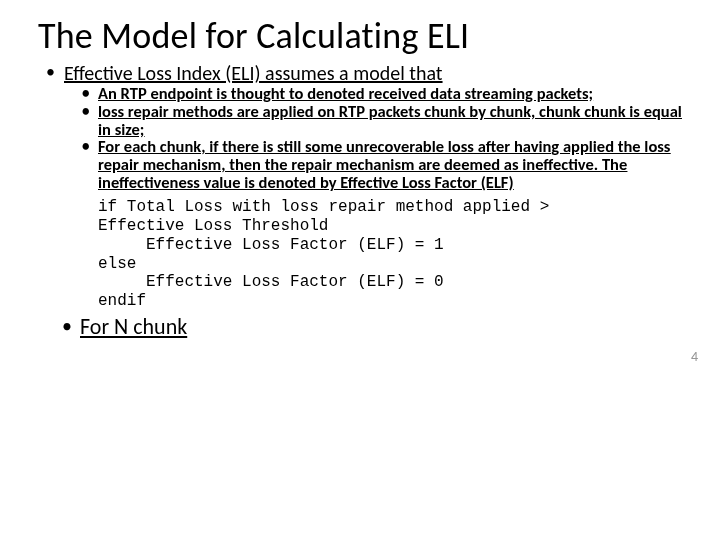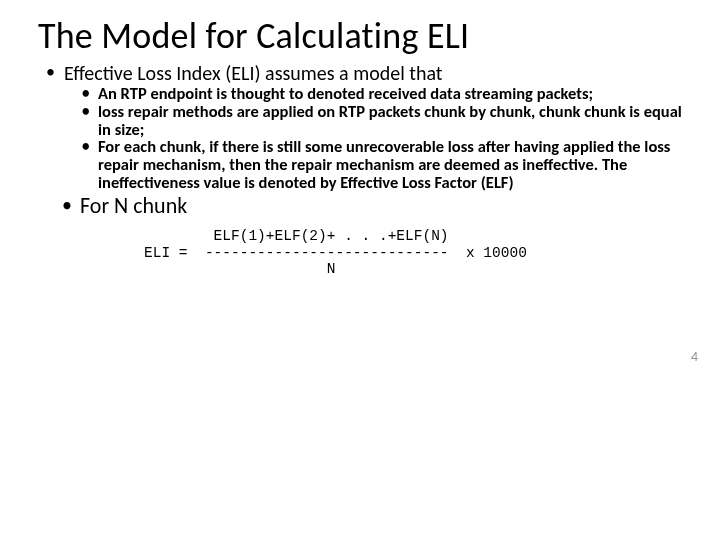--- a/index.html
+++ b/index.html
@@ -19,21 +19,21 @@
     box-sizing: border-box;
     padding: 8px 24px 0 24px;
   }
   .title {
     font-size: 36px;
     font-weight: 400;
     margin: 6px 0 4px 14px;
     letter-spacing: 0.2px;
   }
   ul { margin: 0; padding: 0; list-style: none; }
-  li { list-style: none; }
+  li { list-style: none; text-decoration: underline; }
 
   .lvl1 {
     padding-left: 40px;
     font-size: 20px;
     line-height: 1.15;
   }
   .lvl1 > li::before {
     content: "\2022";
     position: absolute;
     margin-left: -18px;
@@ -103,23 +103,26 @@
     <li>
       <span>Effective Loss Index (ELI) assumes a model that</span>
       <ul class="lvl2">
         <li>An RTP endpoint is thought to denoted received data streaming packets;</li>
         <li>loss repair methods are applied on RTP packets chunk by chunk, chunk chunk is equal in size;</li>
         <li>For each chunk, if there is still some unrecoverable loss after having applied the loss repair mechanism, then the repair mechanism are deemed as ineffective. The ineffectiveness value is denoted by Effective Loss Factor (ELF)</li>
       </ul>
     </li>
   </ul>
 
+  <div class="codeblock">if Total Loss with loss repair method applied &gt;
+Effective Loss Threshold
+     Effective Loss Factor (ELF) = 1
+else
+     Effective Loss Factor (ELF) = 0
+endif</div>
 
   <ul class="lvl1b">
     <li>For N chunk</li>
   </ul>
 
-  <div class="formula">        ELF(1)+ELF(2)+ . . .+ELF(N)
-ELI =  ----------------------------  x 10000
-                     N</div>
 
   <div class="pagenum">4</div>
 </div>
 
 </body></html>

